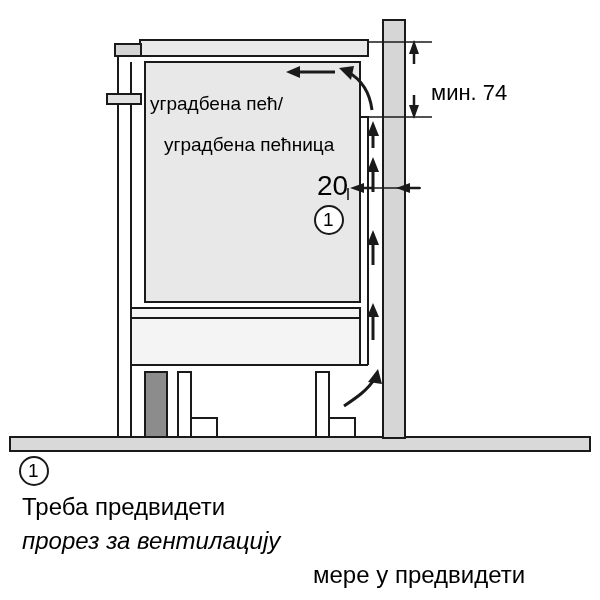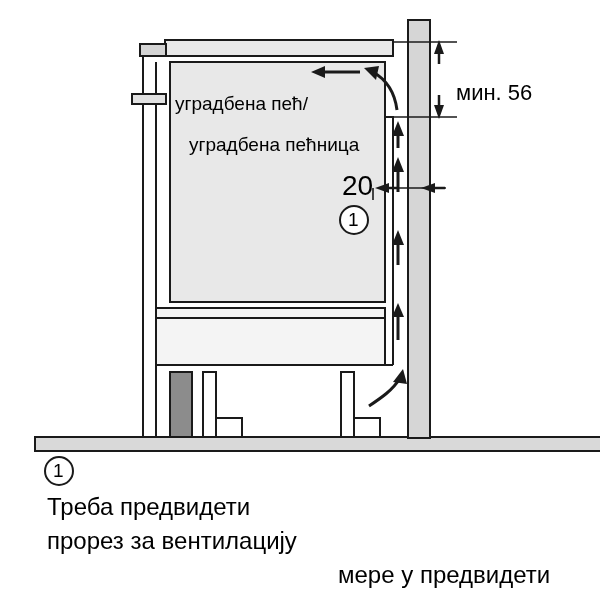--- a/index.html
+++ b/index.html
@@ -14,21 +14,20 @@
     color: #000000;
     overflow: hidden;
     position: relative;
   }
   #stage {
     position: absolute;
     left: 0;
     top: 0;
     width: 479px;
     height: 600px;
-    margin-left: 25px;
   }
   svg#diagram {
     position: absolute;
     left: 0;
     top: 0;
     width: 600px;
     height: 600px;
     display: block;
   }
   .lbl {
@@ -157,26 +156,26 @@
 
     <g>
       <circle cx="34" cy="471" r="14" fill="#ffffff" stroke="#1a1a1a" stroke-width="2"></circle>
     </g>
 
   </svg>
 
   <div class="lbl lbl-oven" style="left:150px; top:92px;">уградбена пећ/</div>
   <div class="lbl lbl-oven" style="left:164px; top:133px;">уградбена пећница</div>
 
-  <div class="lbl lbl-min45" style="left:431px; top:79px;">мин. 56</div>
+  <div class="lbl lbl-min45" style="left:431px; top:79px;">мин. 74</div>
 
   <div class="lbl lbl-20" style="left:317px; top:168px;">20</div>
 
   <div class="lbl" style="left:323px; top:208px; font-size:19px;">1</div>
 
   <div class="lbl" style="left:28px; top:459px; font-size:19px;">1</div>
 
   <div class="lbl lbl-note" style="left:22px; top:492px;">Треба предвидети</div>
-  <div class="lbl lbl-note" style="left:22px; top:526px;">прорез за вентилацију</div>
+  <div class="lbl lbl-note" style="left:22px; top:526px;font-style:italic;">прорез за вентилацију</div>
 
   <div class="lbl lbl-units" style="left:313px; top:560px;">мере у предвидети</div>
 
 </div>
 
 </body></html>

